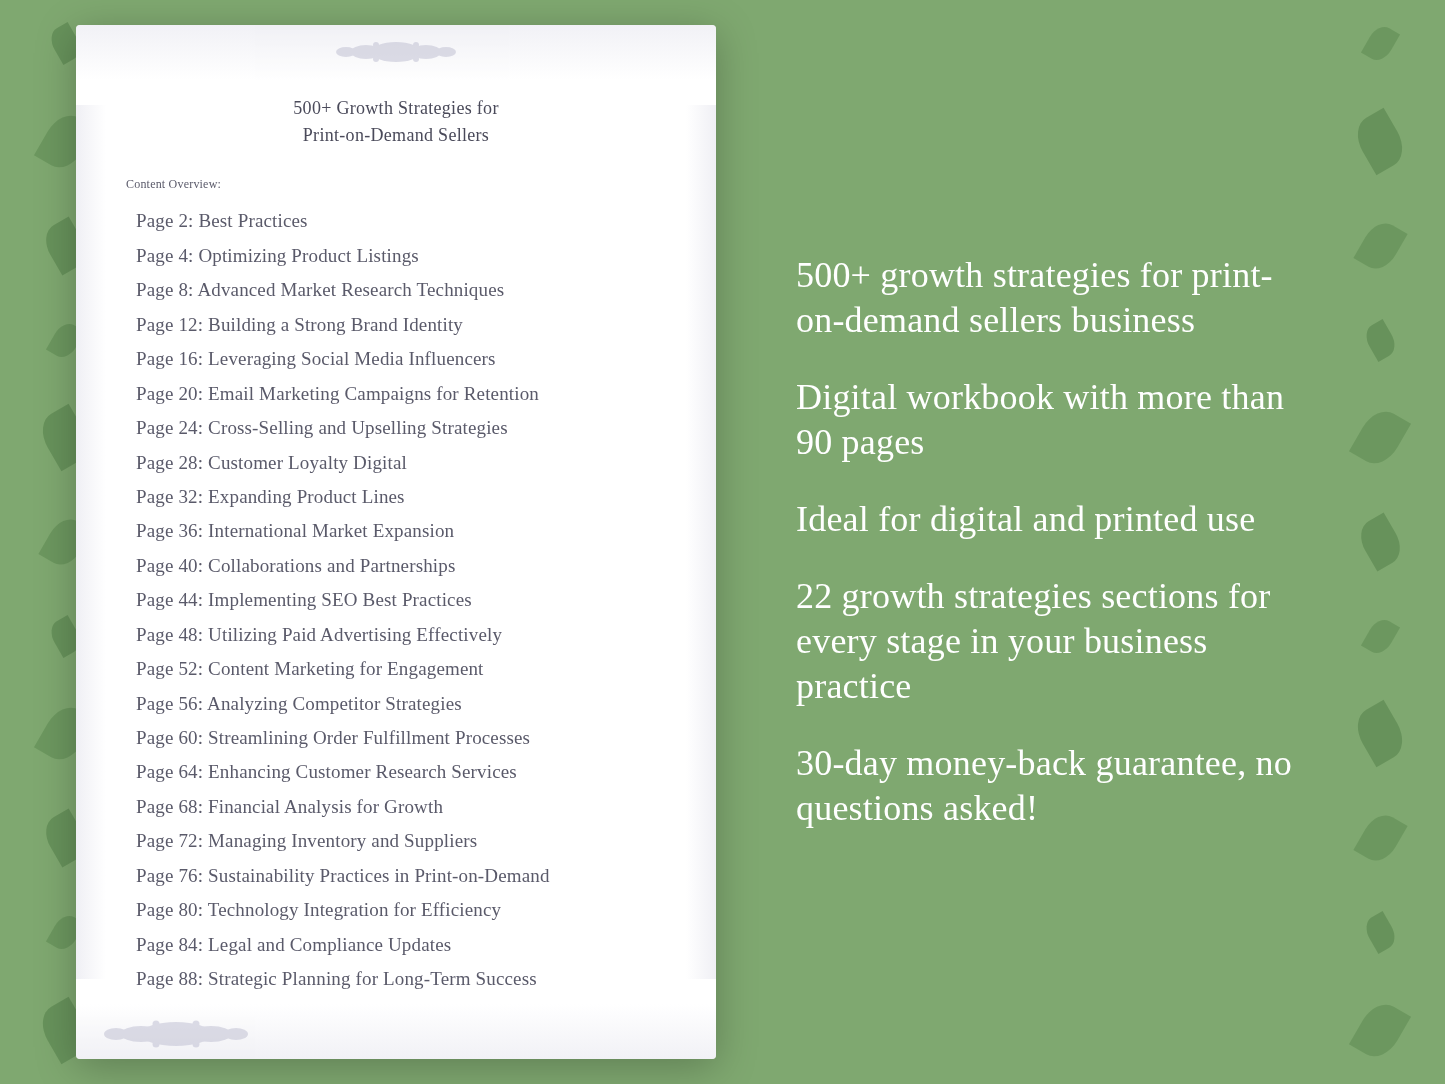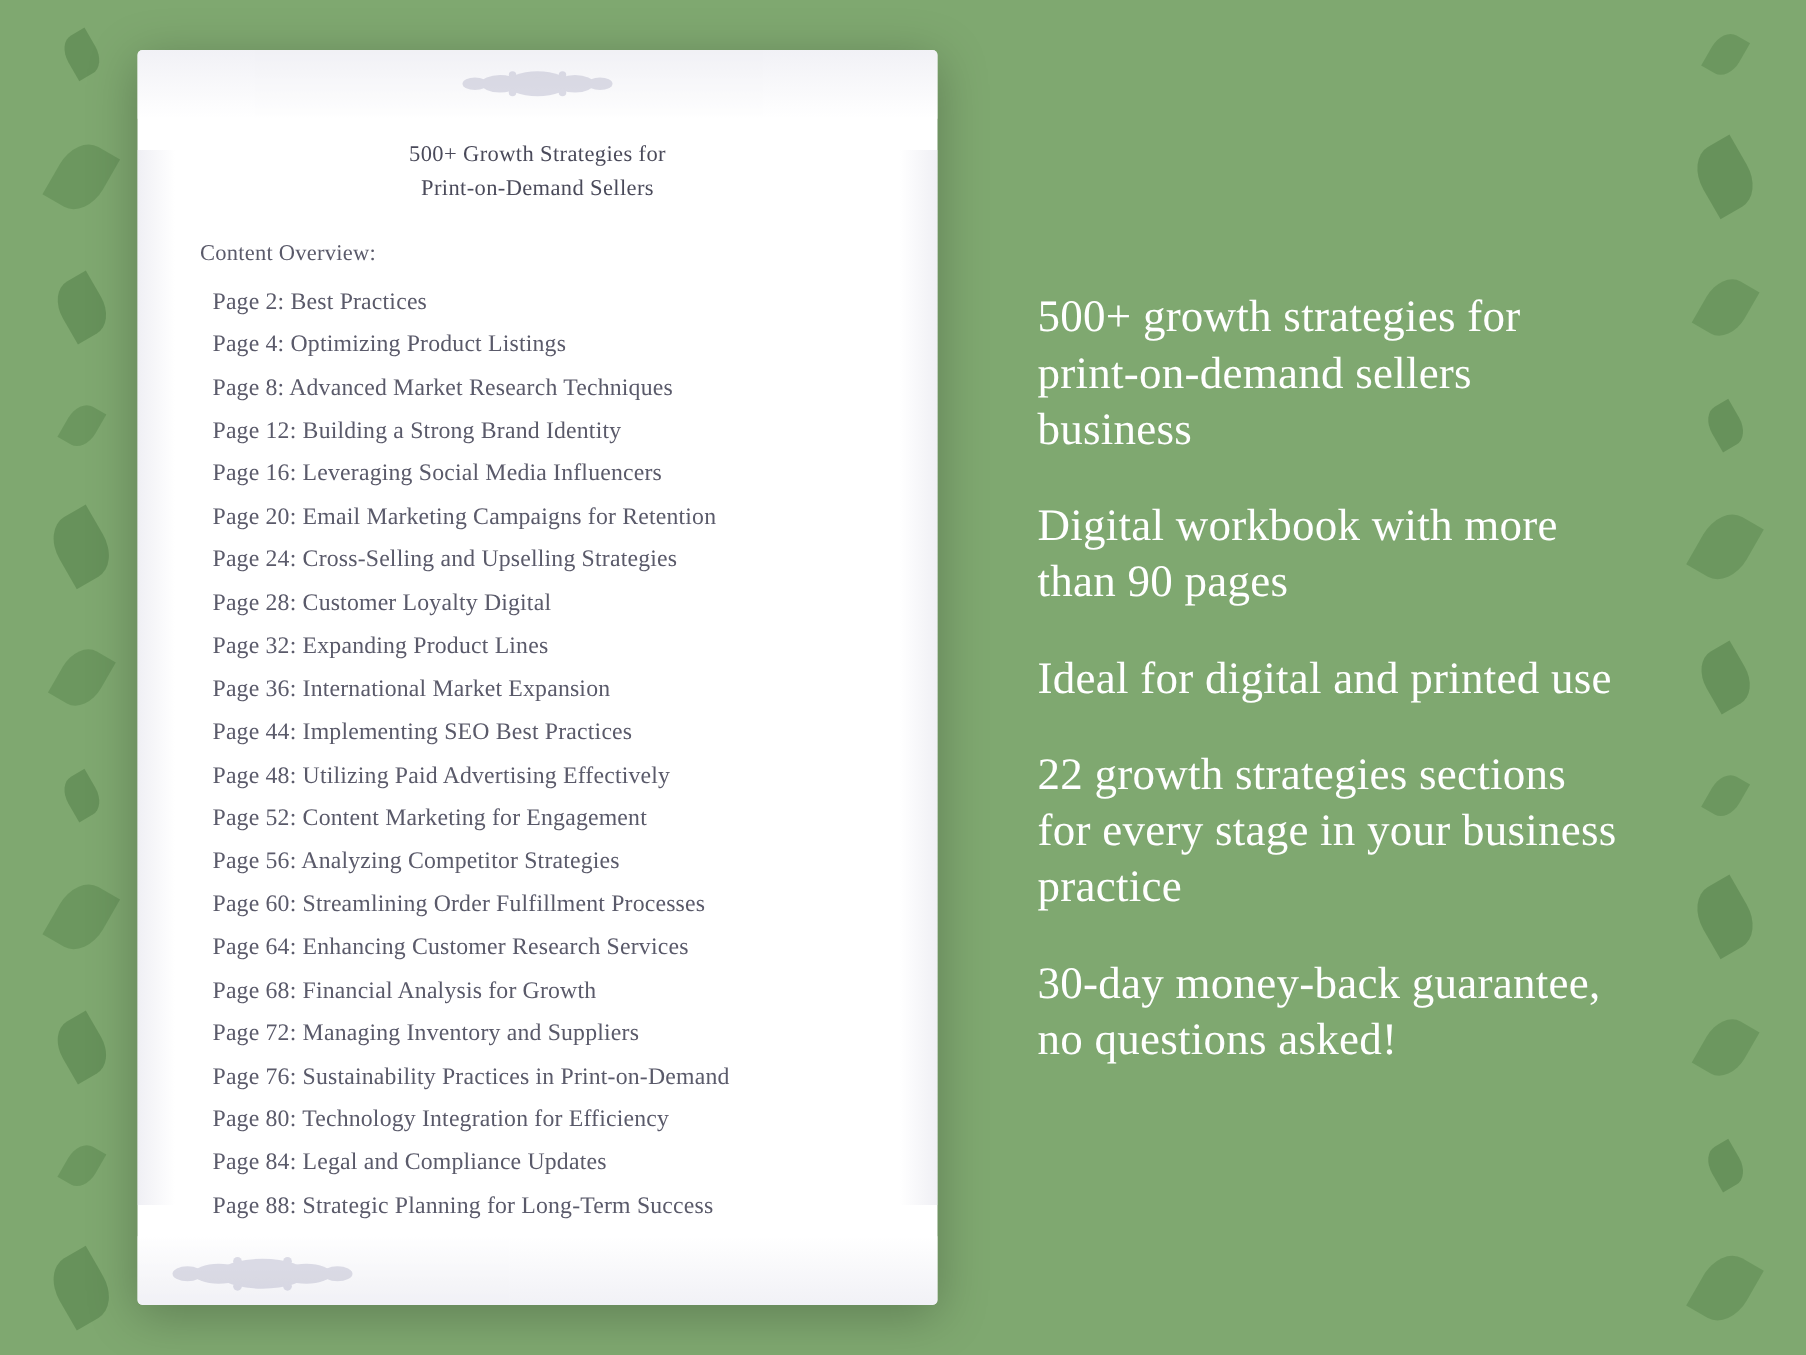--- a/index.html
+++ b/index.html
@@ -47,21 +47,21 @@
     }
     .leaf.alt { transform: rotate(30deg); background: #4a7a40; }
     .leaf.sm { width: 25px; height: 35px; }
     .leaf.md { width: 35px; height: 48px; }
 
     .main-content {
       display: flex;
       align-items: center;
       width: 100%;
       height: 100%;
-      padding: 40px 150px 40px 110px;
+      padding: 40px 150px 40px 76px;
       gap: 60px;
     }
 
     
     .document-panel {
       width: 640px;
       min-height: 900px;
       background: #ffffff;
       border-radius: 4px;
       box-shadow: 0 8px 40px rgba(0,0,0,0.25);
@@ -121,21 +121,21 @@
       font-size: 18px;
       font-weight: normal;
       line-height: 1.5;
       margin-bottom: 28px;
       margin-top: 10px;
       letter-spacing: 0.3px;
     }
 
     .content-overview-label {
       color: #5a5a6a;
-      font-size: 18px;
+      font-size: 12px;
       font-weight: normal;
       margin-bottom: 14px;
       letter-spacing: 0.2px;
     }
 
     .toc-list {
       list-style: none;
       padding: 0;
     }
 
@@ -253,20 +253,21 @@
     <li class="toc-item"><span class="toc-page">Page  2:</span>  <span>Best Practices</span></li>
         <li class="toc-item"><span class="toc-page">Page  4:</span>  <span>Optimizing Product Listings</span></li>
         <li class="toc-item"><span class="toc-page">Page  8:</span>  <span>Advanced Market Research Techniques</span></li>
         <li class="toc-item"><span class="toc-page">Page 12:</span>  <span>Building a Strong Brand Identity</span></li>
         <li class="toc-item"><span class="toc-page">Page 16:</span>  <span>Leveraging Social Media Influencers</span></li>
         <li class="toc-item"><span class="toc-page">Page 20:</span>  <span>Email Marketing Campaigns for Retention</span></li>
         <li class="toc-item"><span class="toc-page">Page 24:</span>  <span>Cross-Selling and Upselling Strategies</span></li>
         <li class="toc-item"><span class="toc-page">Page 28:</span>  <span>Customer Loyalty Digital</span></li>
         <li class="toc-item"><span class="toc-page">Page 32:</span>  <span>Expanding Product Lines</span></li>
         <li class="toc-item"><span class="toc-page">Page 36:</span>  <span>International Market Expansion</span></li>
+        <li class="toc-item"><span class="toc-page">Page 40:</span>  <span>Collaborations and Partnerships</span></li>
         <li class="toc-item"><span class="toc-page">Page 44:</span>  <span>Implementing SEO Best Practices</span></li>
         <li class="toc-item"><span class="toc-page">Page 48:</span>  <span>Utilizing Paid Advertising Effectively</span></li>
         <li class="toc-item"><span class="toc-page">Page 52:</span>  <span>Content Marketing for Engagement</span></li>
         <li class="toc-item"><span class="toc-page">Page 56:</span>  <span>Analyzing Competitor Strategies</span></li>
         <li class="toc-item"><span class="toc-page">Page 60:</span>  <span>Streamlining Order Fulfillment Processes</span></li>
         <li class="toc-item"><span class="toc-page">Page 64:</span>  <span>Enhancing Customer Research Services</span></li>
         <li class="toc-item"><span class="toc-page">Page 68:</span>  <span>Financial Analysis for Growth</span></li>
         <li class="toc-item"><span class="toc-page">Page 72:</span>  <span>Managing Inventory and Suppliers</span></li>
         <li class="toc-item"><span class="toc-page">Page 76:</span>  <span>Sustainability Practices in Print-on-Demand</span></li>
         <li class="toc-item"><span class="toc-page">Page 80:</span>  <span>Technology Integration for Efficiency</span></li>

